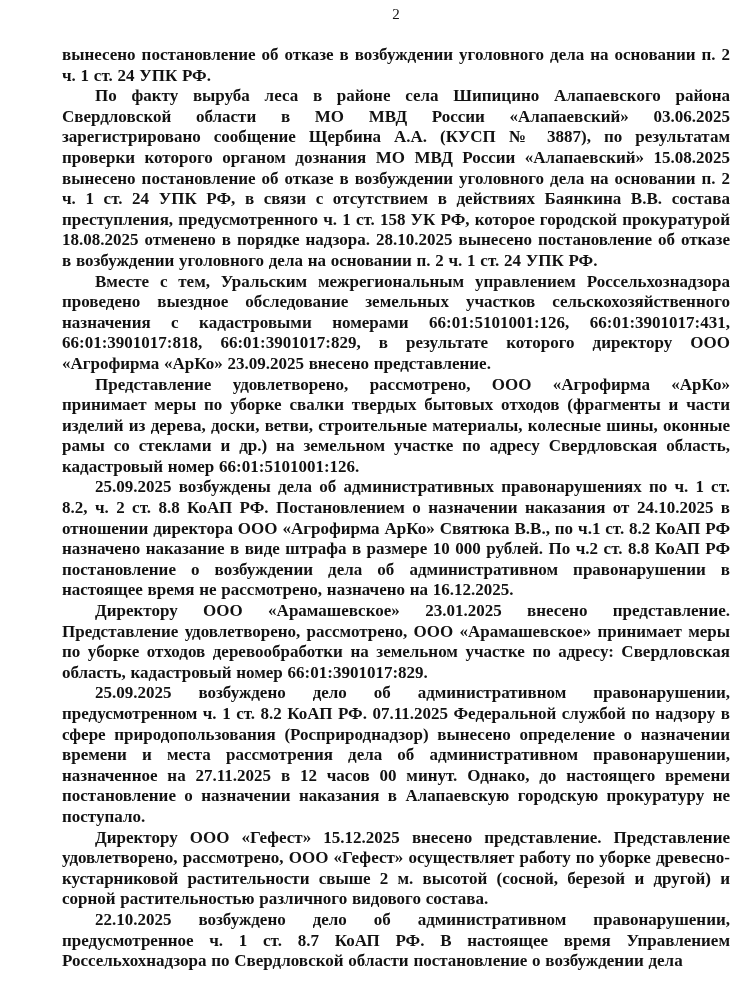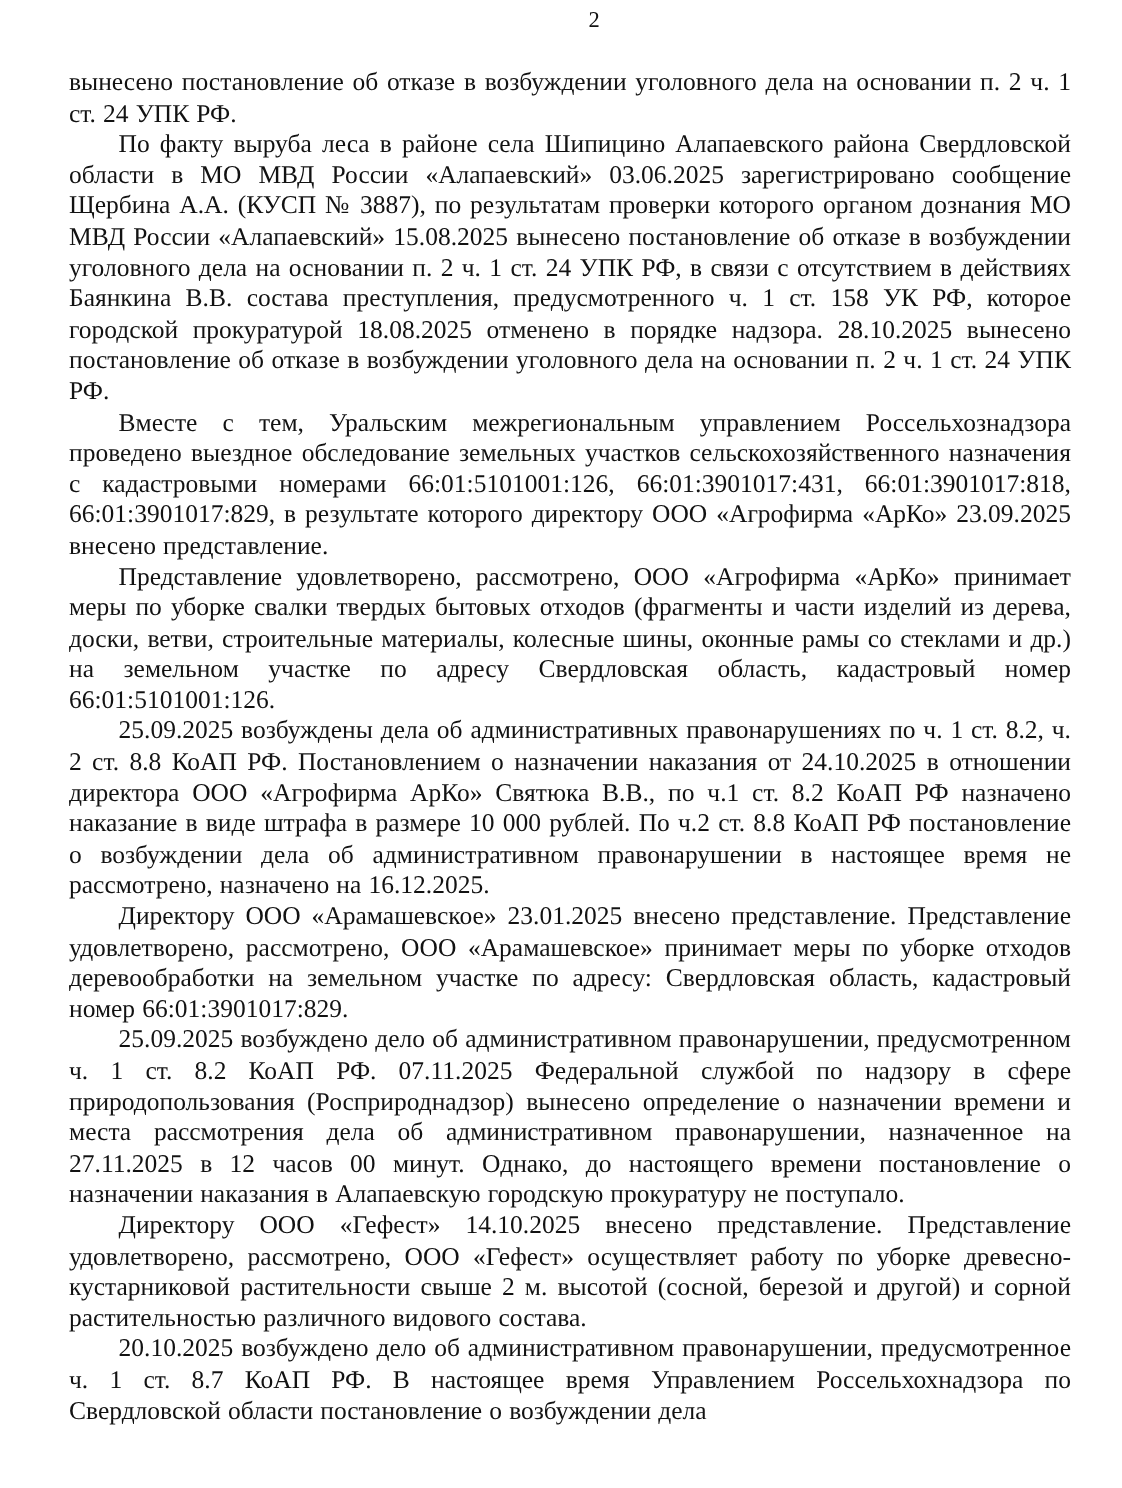--- a/index.html
+++ b/index.html
@@ -21,22 +21,23 @@
     top: 5px;
     left: 62px;
     width: 668px;
     text-align: center;
     font-size: 15px;
     line-height: 18px;
   }
   .body-text {
     position: absolute;
     top: 45px;
-    left: 46px;
+    left: 62px;
     width: 668px;
+    font-weight: bold;
   }
   .body-text p {
     margin: 0;
     padding: 0;
     font-size: 17px;
     line-height: 20.6px;
     text-align: justify;
     word-spacing: 0.5px;
   }
   .body-text p.indent {
@@ -49,16 +50,16 @@
 <div class="page">
   <div class="page-number">2</div>
   <div class="body-text">
       <p>вынесено постановление об отказе в возбуждении уголовного дела на основании п. 2 ч. 1 ст. 24 УПК РФ.</p>
       <p class="indent">По факту выруба леса в районе села Шипицино Алапаевского района Свердловской области в МО МВД России «Алапаевский» 03.06.2025 зарегистрировано сообщение Щербина А.А. (КУСП № 3887), по результатам проверки которого органом дознания МО МВД России «Алапаевский» 15.08.2025 вынесено постановление об отказе в возбуждении уголовного дела на основании п. 2 ч. 1 ст. 24 УПК РФ, в связи с отсутствием в действиях Баянкина В.В. состава преступления, предусмотренного ч. 1 ст. 158 УК РФ, которое городской прокуратурой 18.08.2025 отменено в порядке надзора. 28.10.2025 вынесено постановление об отказе в возбуждении уголовного дела на основании п. 2 ч. 1 ст. 24 УПК РФ.</p>
       <p class="indent">Вместе с тем, Уральским межрегиональным управлением Россельхознадзора проведено выездное обследование земельных участков сельскохозяйственного назначения с кадастровыми номерами 66:01:5101001:126, 66:01:3901017:431, 66:01:3901017:818, 66:01:3901017:829, в результате которого директору ООО «Агрофирма «АрКо» 23.09.2025 внесено представление.</p>
       <p class="indent">Представление удовлетворено, рассмотрено, ООО «Агрофирма «АрКо» принимает меры по уборке свалки твердых бытовых отходов (фрагменты и части изделий из дерева, доски, ветви, строительные материалы, колесные шины, оконные рамы со стеклами и др.) на земельном участке по адресу Свердловская область, кадастровый номер 66:01:5101001:126.</p>
       <p class="indent">25.09.2025 возбуждены дела об административных правонарушениях по ч. 1 ст. 8.2, ч. 2 ст. 8.8 КоАП РФ. Постановлением о назначении наказания от 24.10.2025 в отношении директора ООО «Агрофирма АрКо» Святюка В.В., по ч.1 ст. 8.2 КоАП РФ назначено наказание в виде штрафа в размере 10 000 рублей. По ч.2 ст. 8.8 КоАП РФ постановление о возбуждении дела об административном правонарушении в настоящее время не рассмотрено, назначено на 16.12.2025.</p>
       <p class="indent">Директору ООО «Арамашевское» 23.01.2025 внесено представление. Представление удовлетворено, рассмотрено, ООО «Арамашевское» принимает меры по уборке отходов деревообработки на земельном участке по адресу: Свердловская область, кадастровый номер 66:01:3901017:829.</p>
       <p class="indent">25.09.2025 возбуждено дело об административном правонарушении, предусмотренном ч. 1 ст. 8.2 КоАП РФ. 07.11.2025 Федеральной службой по надзору в сфере природопользования (Росприроднадзор) вынесено определение о назначении времени и места рассмотрения дела об административном правонарушении, назначенное на 27.11.2025 в 12 часов 00 минут. Однако, до настоящего времени постановление о назначении наказания в Алапаевскую городскую прокуратуру не поступало.</p>
-      <p class="indent">Директору ООО «Гефест» 14.10.2025 внесено представление. Представление удовлетворено, рассмотрено, ООО «Гефест» осуществляет работу по уборке древесно-кустарниковой растительности свыше 2 м. высотой (сосной, березой и другой) и сорной растительностью различного видового состава.</p>
-      <p class="indent">20.10.2025 возбуждено дело об административном правонарушении, предусмотренное ч. 1 ст. 8.7 КоАП РФ. В настоящее время Управлением Россельхохнадзора по Свердловской области постановление о возбуждении дела</p>
+      <p class="indent">Директору ООО «Гефест» 15.12.2025 внесено представление. Представление удовлетворено, рассмотрено, ООО «Гефест» осуществляет работу по уборке древесно-кустарниковой растительности свыше 2 м. высотой (сосной, березой и другой) и сорной растительностью различного видового состава.</p>
+      <p class="indent">22.10.2025 возбуждено дело об административном правонарушении, предусмотренное ч. 1 ст. 8.7 КоАП РФ. В настоящее время Управлением Россельхохнадзора по Свердловской области постановление о возбуждении дела</p>
     </div>
 </div>
 
 </body></html>

